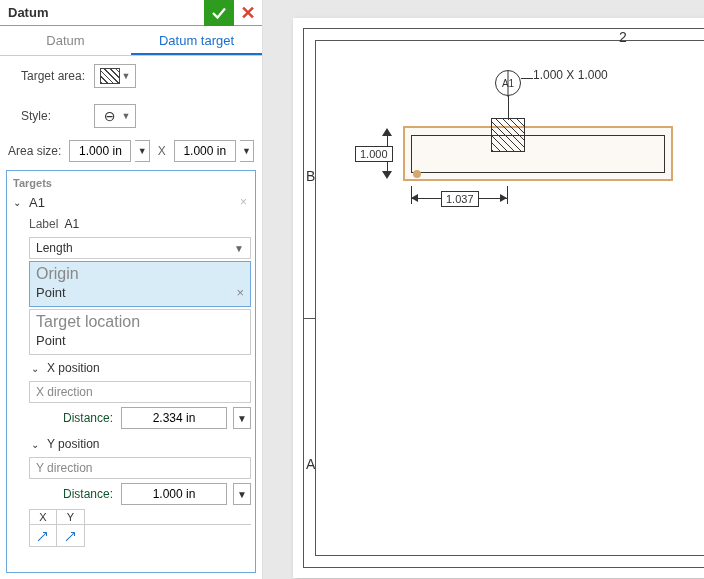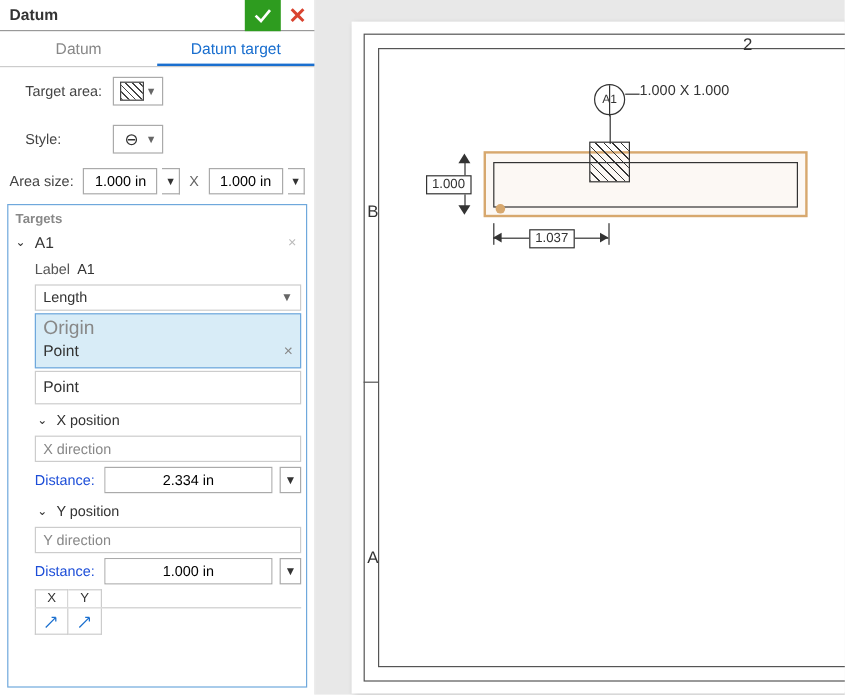--- a/index.html
+++ b/index.html
@@ -151,21 +151,21 @@
   padding:3px 6px 6px 6px;
   background:#fff;
 }
 .group-box.selected { background:#d8ecf7; border:1px solid #6fa8dc;}
 .group-caption { color:#888; font-size:16px; }
 .group-value { font-size:13px; margin-top:2px; display:flex;}
 .group-value .del { margin-left:auto; color:#888; cursor:pointer;}
 .dist-row {
   display:flex; align-items:center; gap:6px; margin:4px 0;
 }
-.dist-row .lbl { width:52px; color:#1d4ed8;}
+.dist-row .lbl { width:52px; color:#14532d;margin-left:34px;}
 .dist-input-wrap {
   display:flex; border:1px solid #aaa; height:22px;
   flex:1;
 }
 .dist-input {
   border:none; width:100%; text-align:center; font-size:12px;
 }
 .dist-caret {
   width:18px; border:1px solid #aaa; height:22px;
   display:flex;align-items:center;justify-content:center;
@@ -370,20 +370,21 @@
 
         <div class="group-box selected">
           <div class="group-caption">Origin</div>
           <div class="group-value">
             <span>Point</span>
             <span class="del">×</span>
           </div>
         </div>
 
         <div class="group-box">
+          <div class="group-caption">Target location</div>
           <div class="group-value">
             <span>Point</span>
           </div>
         </div>
 
         <div class="tree-row">
           <span class="chev">⌄</span>
           <span>X position</span>
         </div>
         <div class="select-row">

